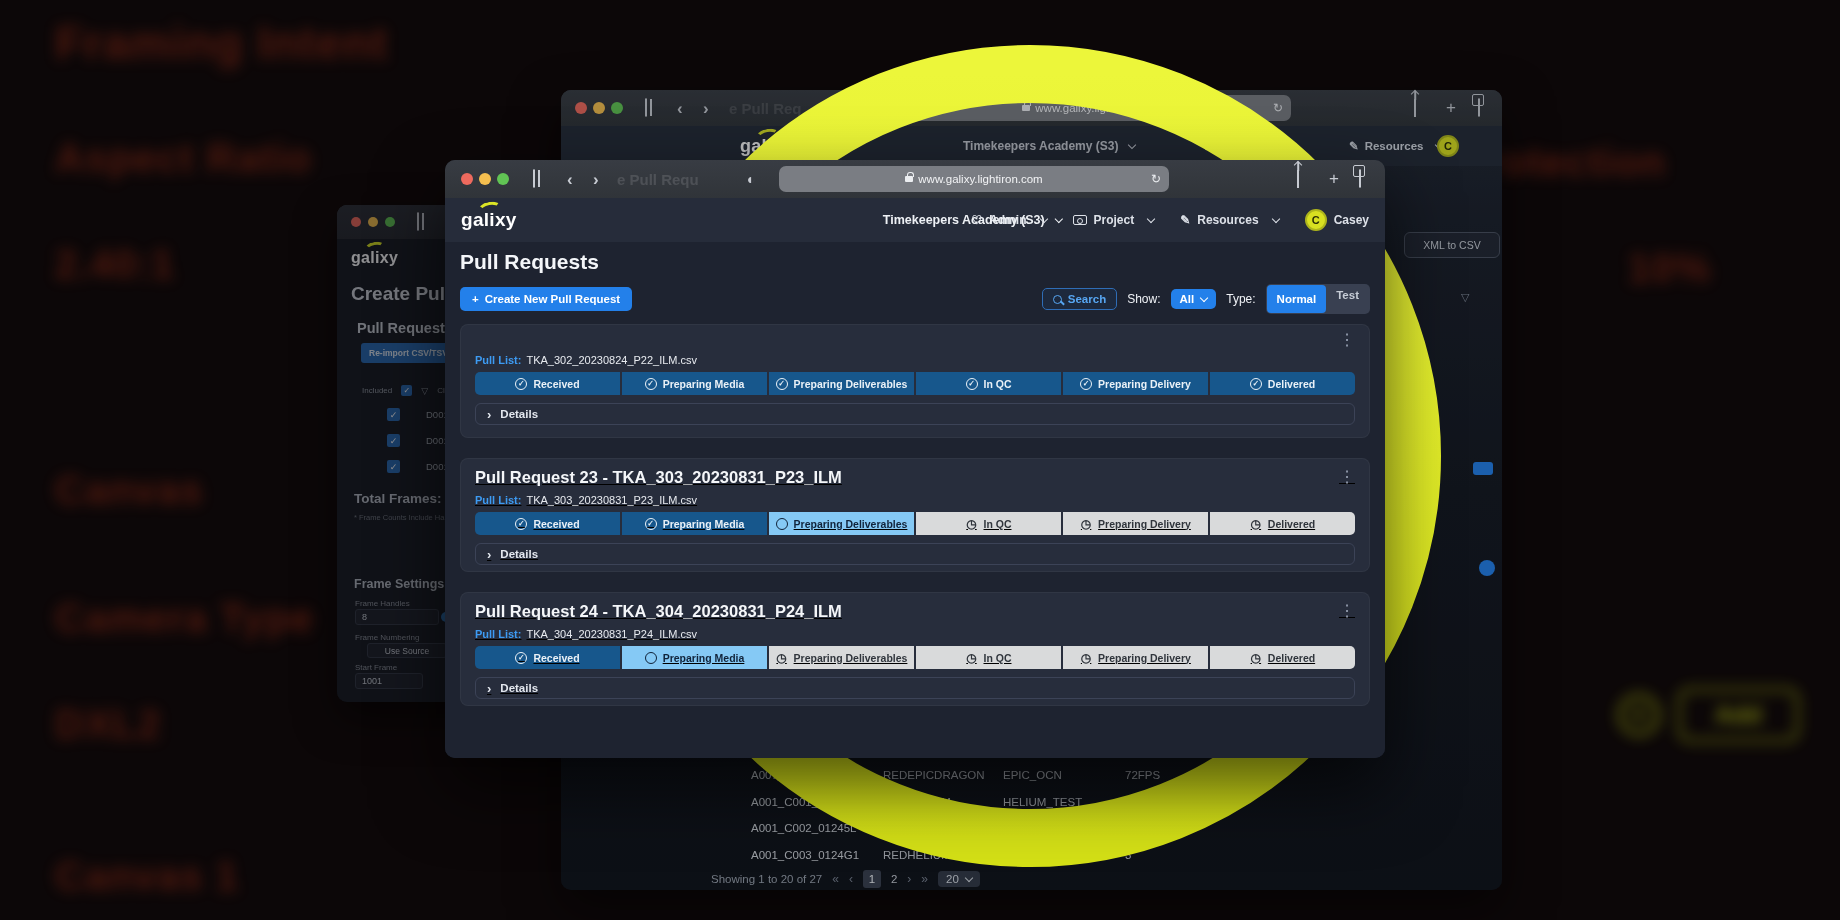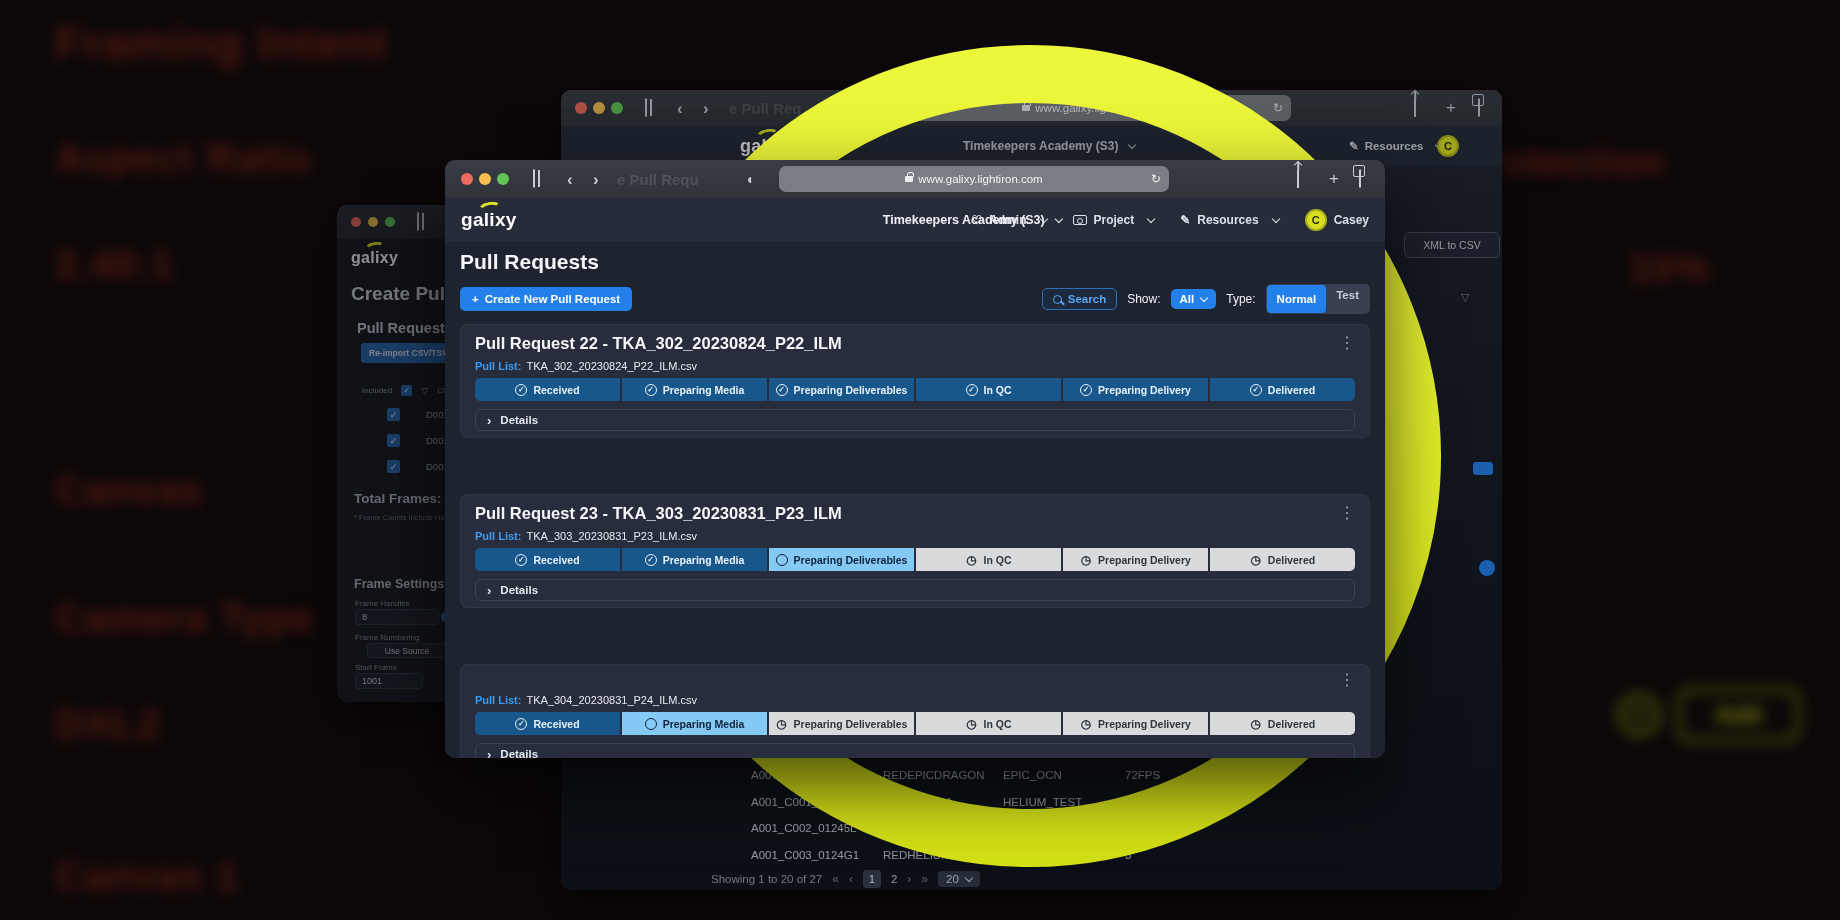--- a/index.html
+++ b/index.html
@@ -96,21 +96,21 @@
     transform:rotate(45deg); right:-4px; bottom:-1px; }
   .tb-label { color:#f1f3f7; font-size:12px; font-weight:400; }
   .sel-all { display:flex; align-items:center; background:#2380ea; color:#fff; font-size:11.5px;
     font-weight:600; border-radius:5px; padding:4px 9px; cursor:pointer; }
   .seg { display:flex; background:#394051; border-radius:5px; padding:1px; }
   .seg-on { background:#2380ea; color:#fff; border-radius:4px; padding:8px 10px; font-size:11.5px; font-weight:600; cursor:pointer; }
   .seg-off { color:#c6ccd6; padding:4px 10px; font-size:11.5px; font-weight:600; cursor:pointer; }
 
   .card { background:#272d3c; border:1px solid rgba(255,255,255,.045); border-radius:8px;
     padding:8px 14px; margin-top:10px; height:114px; }
-  .card + .card { margin-top:56px; }
+  .card + .card { margin-top:20px;text-decoration:underline; }
   .card-head { display:flex; align-items:center; }
   .card-title { color:#f4f6f9; font-size:16.5px; font-weight:700; line-height:20px; }
   .kebab { margin-left:auto; color:#9aa3b5; font-size:16px; line-height:14px; cursor:pointer; }
   .pl-row { margin-top:6px; font-size:11px; height:13px; display:flex; gap:5px; align-items:center; }
   .pl-label { color:#3d9bf3; font-weight:700; }
   .pl-file { color:#e8ebf0; }
   .stagebar { display:flex; gap:2px; margin-top:6px; height:23px; border-radius:5px; overflow:hidden; }
   .st { flex:1; display:flex; align-items:center; justify-content:center; font-size:10.5px; font-weight:600; }
   .st.done { background:#17578c; color:#eaf1f7; }
   .st.active { background:#85c9f5; color:#10233a; font-weight:700; }
@@ -416,21 +416,20 @@
         <span class="tb-label">Type:</span>
         <span class="seg">
           <span class="seg-on">Normal</span>
           <span class="seg-off">Test</span>
         </span>
       </span>
     </div>
 
     <div class="card">
       <div class="card-head">
-        <span class="card-title">Pull Request 22 - TKA_302_20230824_P22_ILM</span>
         <span class="kebab">⋮</span>
       </div>
       <div class="pl-row">
         <span class="pl-label">Pull List:</span>
         <span class="pl-file">TKA_302_20230824_P22_ILM.csv</span>
       </div>
       <div class="stagebar">
         <span class="st done">
             <span class="sic"></span>
             <span>Received</span>
@@ -498,20 +497,21 @@
           </span>
       </div>
       <div class="details">
         <span class="det-chev">›</span>
         <span class="det-label">Details</span>
       </div>
     </div>
 
     <div class="card">
       <div class="card-head">
+        <span class="card-title">Pull Request 24 - TKA_304_20230831_P24_ILM</span>
         <span class="kebab">⋮</span>
       </div>
       <div class="pl-row">
         <span class="pl-label">Pull List:</span>
         <span class="pl-file">TKA_304_20230831_P24_ILM.csv</span>
       </div>
       <div class="stagebar">
         <span class="st done">
             <span class="sic"></span>
             <span>Received</span>

